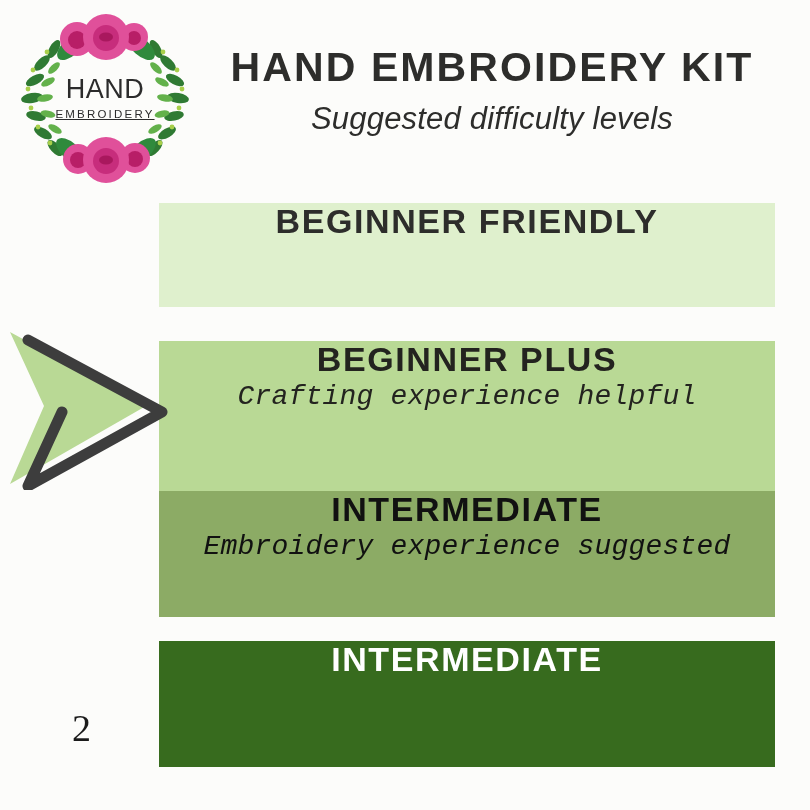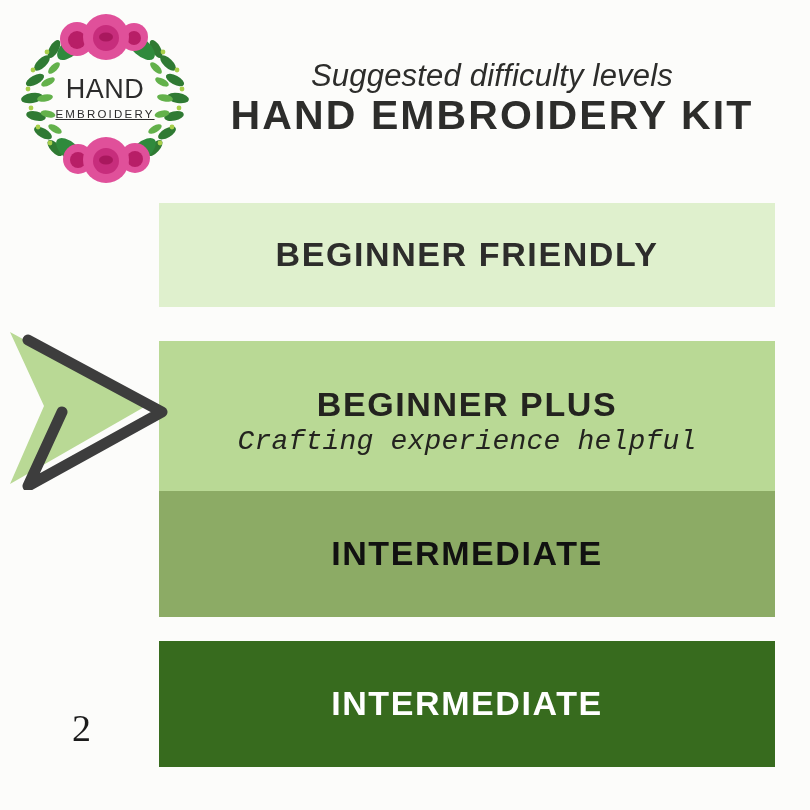--- a/index.html
+++ b/index.html
@@ -79,21 +79,21 @@
   }
 
   
   .level-row {
     position: absolute;
     left: 159px;
     width: 616px;
     display: flex;
     flex-direction: column;
     align-items: center;
-    justify-content: center;
+    justify-content: flex-start;
     box-sizing: border-box;
   }
   .level-title {
     font-family: "Liberation Sans", sans-serif;
     font-weight: 700;
     font-size: 34px;
     letter-spacing: 1.6px;
     line-height: 1.1;
   }
   .level-sub {
@@ -224,34 +224,35 @@
       <ellipse cx="92" cy="148" rx="7" ry="4.5" fill="#a9185e"></ellipse>
     </g>
   </svg>
   <div class="logo-text-wrap">
     <div class="logo-line2">HAND</div>
     <div class="logo-line3">EMBROIDERY</div>
   </div>
 </div>
 
 <div id="header-block" style="color: rgb(45, 45, 43);">
+  <div id="kit-title">HAND EMBROIDERY KIT</div>
   <div id="kit-subtitle">Suggested difficulty levels</div>
-  <div id="kit-title">HAND EMBROIDERY KIT</div>
 </div>
 
 <div class="level-row" id="level-0" style="background: rgb(223, 240, 205); color: rgb(45, 45, 43);">
   <div class="level-title">BEGINNER FRIENDLY</div>
 
 </div>
 <div class="level-row" id="level-1" style="background: rgb(185, 217, 149); color: rgb(35, 35, 31);">
   <div class="level-title">BEGINNER PLUS</div>
   <div class="level-sub">Crafting experience helpful</div>
 </div>
 <div class="level-row" id="level-2" style="background: rgb(140, 171, 101); color: rgb(17, 17, 17);">
   <div class="level-title">INTERMEDIATE</div>
+  <div class="level-sub">Embroidery experience suggested</div>
 </div>
 <div class="level-row" id="level-3" style="background: rgb(55, 107, 30); color: rgb(255, 255, 255);">
   <div class="level-title">INTERMEDIATE</div>
 </div>
 
 <div id="step-arrow">
   <svg viewBox="0 0 172 162" xmlns="http://www.w3.org/2000/svg" aria-hidden="true">
     <polygon id="arrow-fill" points="6,4 142,78 6,156 40,78" fill="#b9d995"></polygon>
     <polyline id="arrow-outline" points="24,12 158,84 24,158 58,84" fill="none" stroke="#3d3d3d" stroke-width="11" stroke-linejoin="round" stroke-linecap="round"></polyline>
   </svg>

